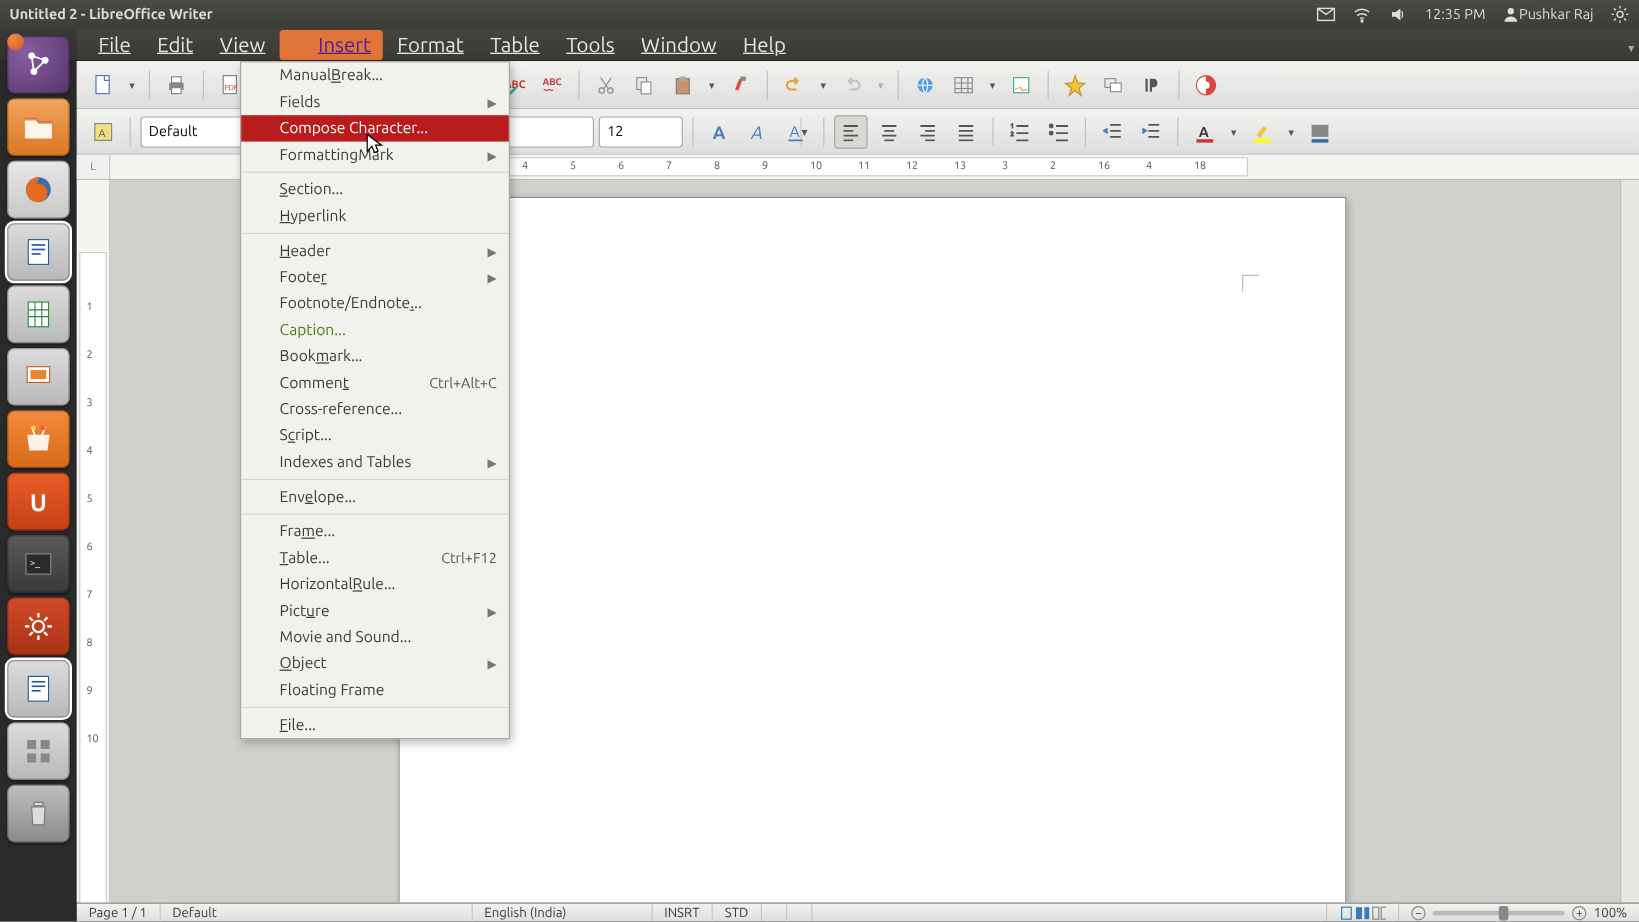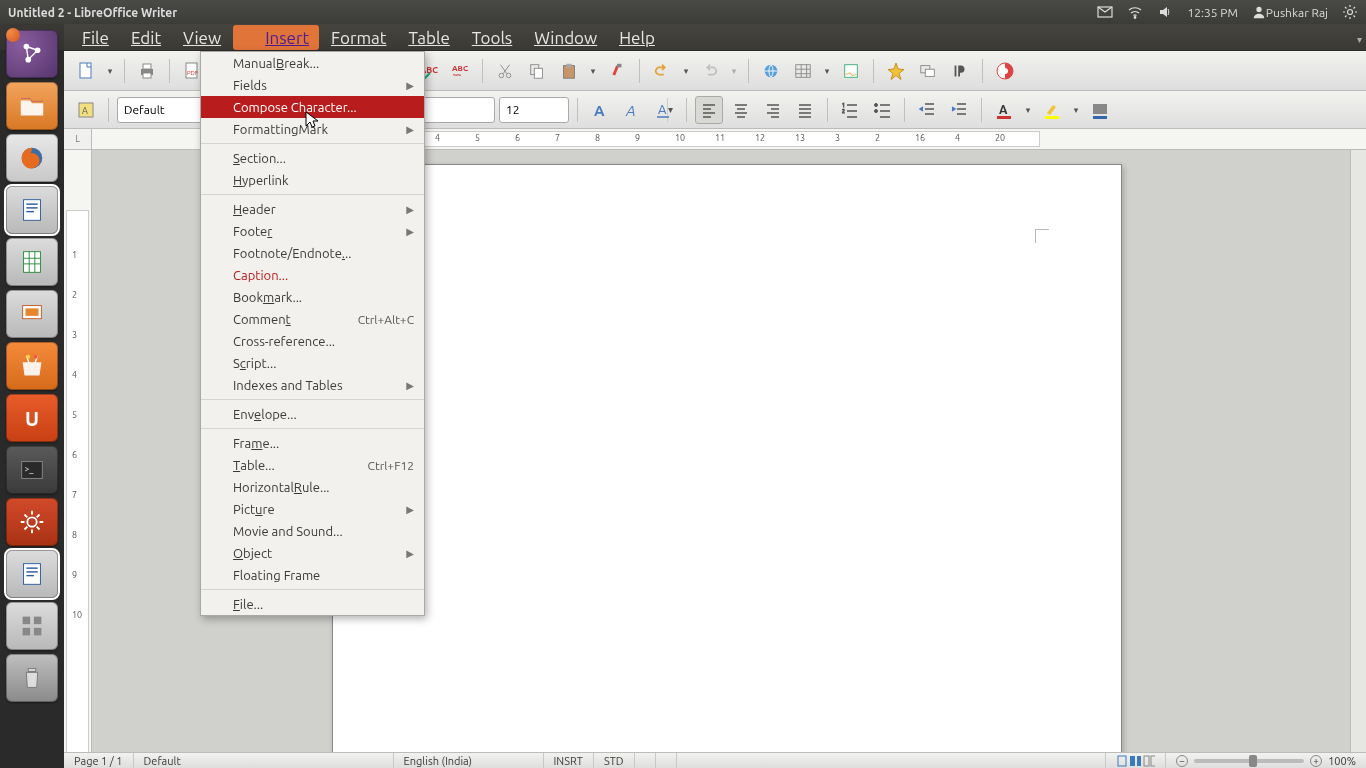--- a/index.html
+++ b/index.html
@@ -63,21 +63,21 @@
 .vruler .white { position:absolute; left:2px; right:2px; background:#fff; border:1px solid #ccc; }
 .vruler .tick { position:absolute; left:8px; }
 .page { background:#fff; border:1px solid #888; box-shadow:2px 2px 6px rgba(0,0,0,.2); margin:14px 0 0 240px; width:790px; height:900px; position:relative; }
 .page .margin-mark { position:absolute; width:14px; height:14px; border:1px solid #bbb; border-top:none; border-left:none; }
 .docscroll { flex:1; overflow:hidden; position:relative; }
 .scrollbar-v { width:16px; background:#e6e6e3; border-left:1px solid #bcbcbc; }
 
 
 .dropdown { position:absolute; left:200px; top:51px; width:225px; background:#f2f1ee; border:1px solid #a8a8a4; box-shadow:2px 3px 8px rgba(0,0,0,.3); font-size:13px; z-index:100; }
 .dropdown .ditem { padding:4px 10px 4px 32px; display:flex; align-items:center; cursor:pointer; color:#3a3a38; position:relative; }
-.dropdown .ditem.disabled { color:#b91c1c; }
+.dropdown .ditem.disabled { color:#4d7c0f; }
 .dropdown .ditem.hl { background:#b91c1c; color:#fff; }
 .dropdown .dsep { height:1px; background:#d4d4d0; margin:3px 0; }
 .dropdown .sub { margin-left:auto; font-size:10px; color:#777; }
 .dropdown .shortcut { margin-left:auto; font-size:12px; color:#555; }
 
 
 .statusbar { position:absolute; left:64px; right:0; bottom:0; height:16px; background:linear-gradient(#f2f2ef,#dedede); border-top:1px solid #bcbcbc; display:flex; align-items:center; font-size:11px; color:#3a3a38; }
 .statusbar > div { padding:0 10px; border-right:1px solid #c8c8c8; height:100%; display:flex; align-items:center; }
 .statusbar .flex { flex:1; }
 .statusbar .zoomctrl { display:flex; align-items:center; gap:6px; border:none; }
@@ -484,21 +484,21 @@
         <div class="tick" style="left: 503px;">8</div>
         <div class="tick" style="left: 543px;">9</div>
         <div class="tick" style="left: 583px;">10</div>
         <div class="tick" style="left: 623px;">11</div>
         <div class="tick" style="left: 663px;">12</div>
         <div class="tick" style="left: 703px;">13</div>
         <div class="tick" style="left: 743px;">3</div>
         <div class="tick" style="left: 783px;">2</div>
         <div class="tick" style="left: 823px;">16</div>
         <div class="tick" style="left: 863px;">4</div>
-        <div class="tick" style="left: 903px;">20</div>
+        <div class="tick" style="left: 903px;">18</div>
       </div>
   </div>
 
   <div class="docarea">
     <div class="vruler" id="vruler">
       <div class="white" style="top:60px;height:600px"></div>
     <div class="tick" style="top: 100px;">1</div>
         <div class="tick" style="top: 140px;">2</div>
         <div class="tick" style="top: 180px;">3</div>
         <div class="tick" style="top: 220px;">4</div>

